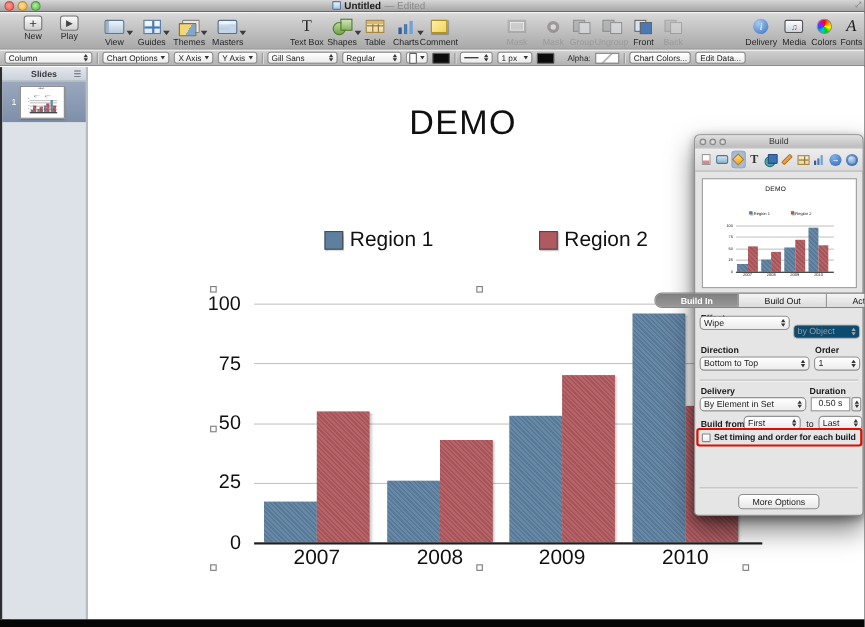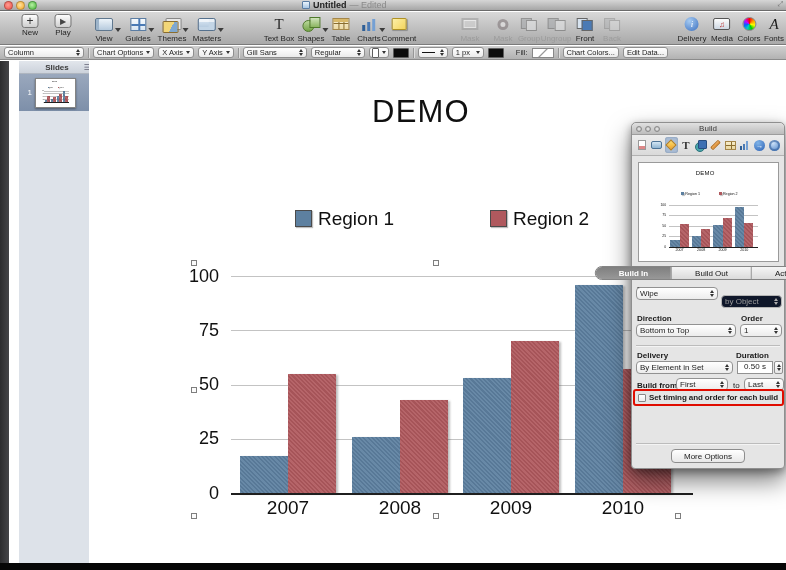--- a/index.html
+++ b/index.html
@@ -72,21 +72,21 @@
   .well{width:16px;height:10px;border:1px solid #5e5e5e;background:#0c0c0c;border-radius:1px;}
   .well.white{background:#fff;width:12px;}
   .line-glyph{width:13px;height:1px;background:#111;}
   .fill-swatch{width:22px;height:10px;border:1px solid #888;background:linear-gradient(135deg,#fff 44%,#9a9a9a 50%,#fff 56%);}
   .fb-label{color:#2a2a2a;}
 
   
   #leftstrip{position:absolute;left:0;top:61px;width:9px;bottom:7px;background:linear-gradient(90deg,#2c2c2e,#454548);z-index:1;}
   #bottombar{position:absolute;left:0;bottom:0;right:0;height:7px;background:#060606;z-index:12;}
 
-  #slidespanel{position:absolute;left:19px;top:61px;width:78px;bottom:7px;background:#dde2e9;border-right:2px solid #b7bdc6;z-index:1;}
+  #slidespanel{position:absolute;left:2px;top:61px;width:78px;bottom:7px;background:#dde2e9;border-right:2px solid #b7bdc6;z-index:1;}
   #slides-header{height:13px;background:linear-gradient(#e2e6ec,#ccd2db);border-bottom:1px solid #aeb5bf;display:flex;align-items:center;justify-content:center;font-size:8px;font-weight:bold;color:#3a3a3a;position:relative;}
   #slides-header .hamburger{position:absolute;right:4px;font-size:8px;color:#667;font-weight:normal;}
   .slide-row{height:37px;display:flex;align-items:center;padding-left:3px;gap:3px;}
   .slide-row.selected{background:linear-gradient(#9aa8bd,#7d8fa9);}
   .slide-num{width:10px;text-align:right;font-size:8px;color:#fff;}
   .slide-thumb{width:41px;height:30px;background:#fff;border:1px solid #848484;box-shadow:0 1px 2px rgba(0,0,0,.4);display:flex;align-items:center;justify-content:center;overflow:hidden;}
 
   #canvas{position:absolute;left:89px;top:61px;right:0;bottom:7px;background:#fff;overflow:hidden;z-index:1;}
   .chart-root{position:relative;}
   #main-chart{position:absolute;left:0;top:0;}
@@ -125,21 +125,21 @@
   .ii-link{width:11px;height:11px;border-radius:50%;background:radial-gradient(circle at 4px 3px,#7fb3e8,#2d62b5);color:#fff;font-size:7px;line-height:11px;text-align:center;}
   .ii-link::before{content:"\2192";}
   .ii-qt{width:11px;height:11px;border-radius:50%;background:radial-gradient(circle at 4px 3px,#cfe4fa,#3f77c0);box-shadow:inset 0 0 0 2px rgba(46,90,150,.55);}
   #insp-preview{position:absolute;left:6px;top:39px;width:141px;height:100px;background:#fff;border:1px solid #9a9a9a;display:flex;align-items:center;justify-content:center;overflow:hidden;}
   #insp-tabs{position:absolute;left:50%;transform:translateX(-50%);top:143px;display:flex;height:14px;border:1px solid #848484;border-radius:7px;overflow:hidden;background:linear-gradient(#f5f5f5,#dbdbdb);}
   .tab{padding:0 23px;display:flex;align-items:center;border-right:1px solid #969696;color:#151515;white-space:nowrap;}
   .tab:last-child{border-right:none;}
   .tab.active{background:linear-gradient(#7f7f7f,#989898);color:#fff;font-weight:bold;}
   .insp-label{position:absolute;font-weight:bold;color:#1a1a1a;white-space:nowrap;}
   .ipopup{position:absolute;height:13px;background:linear-gradient(#fff,#ececec);border:1px solid #929292;border-radius:4px;display:flex;align-items:center;padding:0 3px;gap:2px;white-space:nowrap;}
-  .ipopup.disabled{color:#9a9a9a;background:#0f172a;border-color:#b5b5b5;}
+  .ipopup.disabled{color:#9a9a9a;background:#0c4a6e;border-color:#b5b5b5;}
   .ipopup.disabled .arr-u{border-bottom-color:#aaa;}
   .ipopup.disabled .arr-d{border-top-color:#aaa;}
   .ifield{position:absolute;height:13px;background:#fff;border:1px solid #929292;display:flex;align-items:flex-start;justify-content:center;}
   .istepper{position:absolute;height:13px;width:9px;background:linear-gradient(#fff,#e6e6e6);border:1px solid #929292;border-radius:2px;display:flex;flex-direction:column;align-items:center;justify-content:center;gap:1px;}
   .insp-hr{position:absolute;left:4px;right:4px;height:1px;background:#bcbcbc;box-shadow:0 1px 0 #f4f4f4;}
   #timing-box{position:absolute;left:1px;top:266px;width:151px;height:17px;border:2px solid #e00c00;border-radius:3px;display:flex;align-items:center;gap:3px;padding-left:3px;}
   #timing-box .cb{width:8px;height:8px;background:linear-gradient(#fff,#ececec);border:1px solid #888;border-radius:1px;flex:none;}
   #timing-box .cb-label{font-size:8px;font-weight:bold;white-space:nowrap;letter-spacing:-.1px;}
   #more-options{position:absolute;left:50%;transform:translateX(-50%);top:326px;height:14px;padding:0 12px;background:linear-gradient(#fff,#e8e8e8);border:1px solid #8d8d8d;border-radius:4px;display:flex;align-items:center;white-space:nowrap;}
 </style>
@@ -338,21 +338,21 @@
       <span class="steppers">
           <span class="arr-u"></span>
           <span class="arr-d"></span>
         </span>
     </div>
     <div class="popup" style="width:32px">
       <span class="txt">1 px</span>
       <span class="mini-dd"></span>
     </div>
     <span class="well"></span>
-    <span class="fb-label" style="margin-left:8px">Fill:</span>
+    <span class="fb-label" style="margin-left:8px">Alpha:</span>
     <span class="fill-swatch"></span>
     <span class="fb-sep"></span>
     <div class="fb-btn">
       <span>Chart Colors...</span>
     </div>
     <div class="fb-btn">
       <span>Edit Data...</span>
     </div>
   </div>
 

